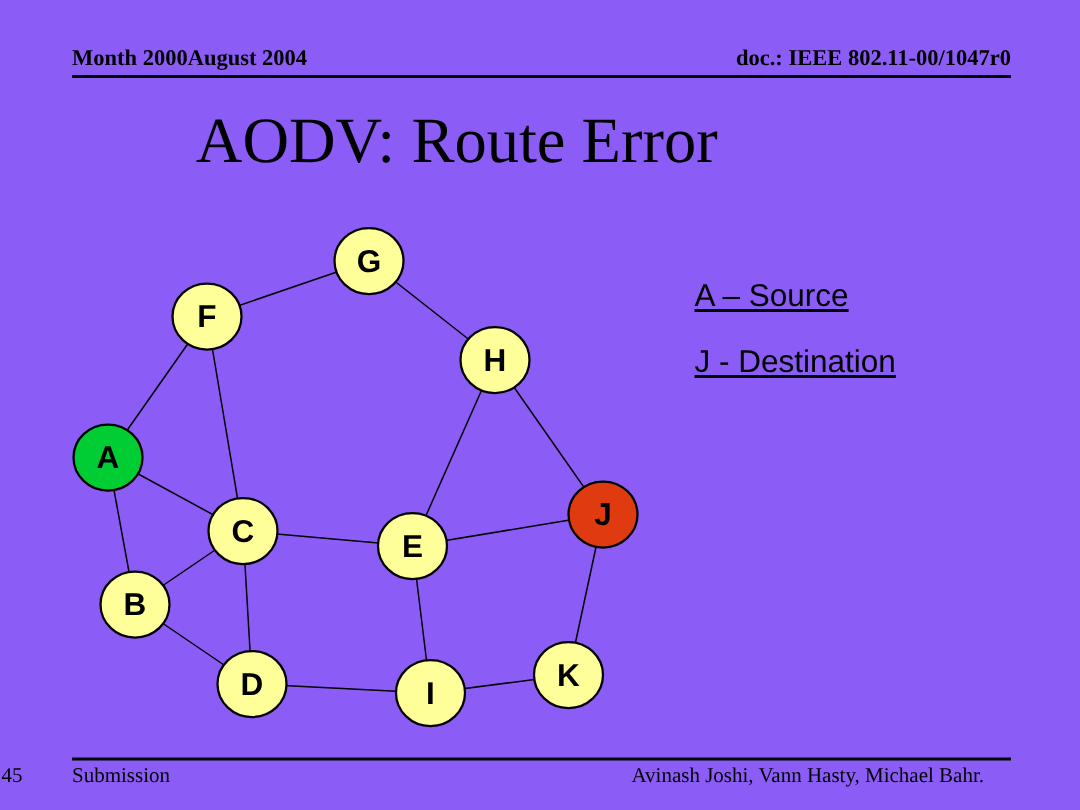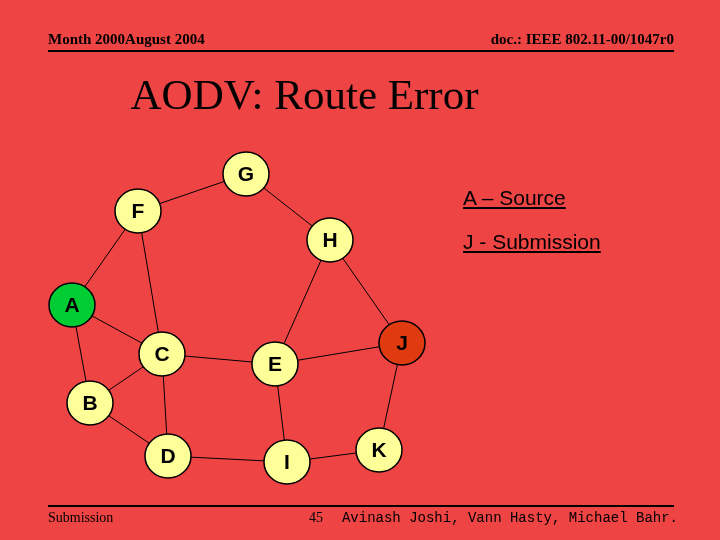--- a/index.html
+++ b/index.html
@@ -1,20 +1,20 @@
 <!DOCTYPE html>
 <html><head>
 <meta charset="utf-8">
 <style>
   html, body { margin: 0; padding: 0; background: #888; }
   .slide {
     position: relative;
     width: 720px;
     height: 540px;
-    background: #ef4444;
+    background: #8b5cf6;
     overflow: hidden;
     font-family: "Liberation Serif", serif;
     color: #000;
   }
   
   .hdr-left {
     position: absolute; left: 48px; top: 31px;
     font-size: 15px; font-weight: bold;
     font-family: "Liberation Serif", serif;
   }
@@ -48,27 +48,27 @@
   
   .ftr-rule {
     position: absolute; left: 48px; top: 505px;
     width: 626px; height: 2px; background: #000;
   }
   .ftr-left {
     position: absolute; left: 48px; top: 510px;
     font-size: 14px; font-family: "Liberation Serif", serif;
   }
   .ftr-center {
-    position: absolute; left: 12px; top: 510px; width: 608px;
-    text-align: center; font-size: 14px;
+    position: absolute; left: 1px; top: 510px; width: 608px;
+    text-align: left; font-size: 14px;
     font-family: "Liberation Serif", serif;
   }
   .ftr-right {
-    position: absolute; right: 42px; top: 510px;
-    font-size: 14px; font-family: Liberation Mono, monospace;
+    position: absolute; right: 64px; top: 510px;
+    font-size: 14px; font-family: Liberation Serif, serif;
   }
 </style>
 </head>
 <body>
 
 <div class="slide">
 
   <span class="hdr-left">Month 2000August 2004</span>
   <span class="hdr-right">doc.: IEEE 802.11-00/1047r0</span>
   <div class="hdr-rule"></div>
@@ -112,21 +112,21 @@
       <ellipse cx="287" cy="462" rx="23" ry="22" fill="#FFFF99" stroke="#000000" stroke-width="1.5"></ellipse>
       <text x="287" y="469" text-anchor="middle" font-family="&quot;Liberation Sans&quot;, sans-serif" font-size="21" font-weight="bold" fill="#000000">I</text>
       <ellipse cx="402" cy="343" rx="23" ry="22" fill="#E03A10" stroke="#000000" stroke-width="1.5"></ellipse>
       <text x="402" y="350" text-anchor="middle" font-family="&quot;Liberation Sans&quot;, sans-serif" font-size="21" font-weight="bold" fill="#000000">J</text>
       <ellipse cx="379" cy="450" rx="23" ry="22" fill="#FFFF99" stroke="#000000" stroke-width="1.5"></ellipse>
       <text x="379" y="457" text-anchor="middle" font-family="&quot;Liberation Sans&quot;, sans-serif" font-size="21" font-weight="bold" fill="#000000">K</text>
     </svg>
 
   <div class="legend">
     <div class="legend-line">A – Source</div>
-    <div class="legend-line">J - Submission</div>
+    <div class="legend-line">J - Destination</div>
   </div>
 
   <div class="ftr-rule"></div>
   <span class="ftr-left">Submission</span>
   <span class="ftr-center">45</span>
   <span class="ftr-right">Avinash Joshi, Vann Hasty, Michael Bahr.</span>
 
 </div>
 
 </body></html>

